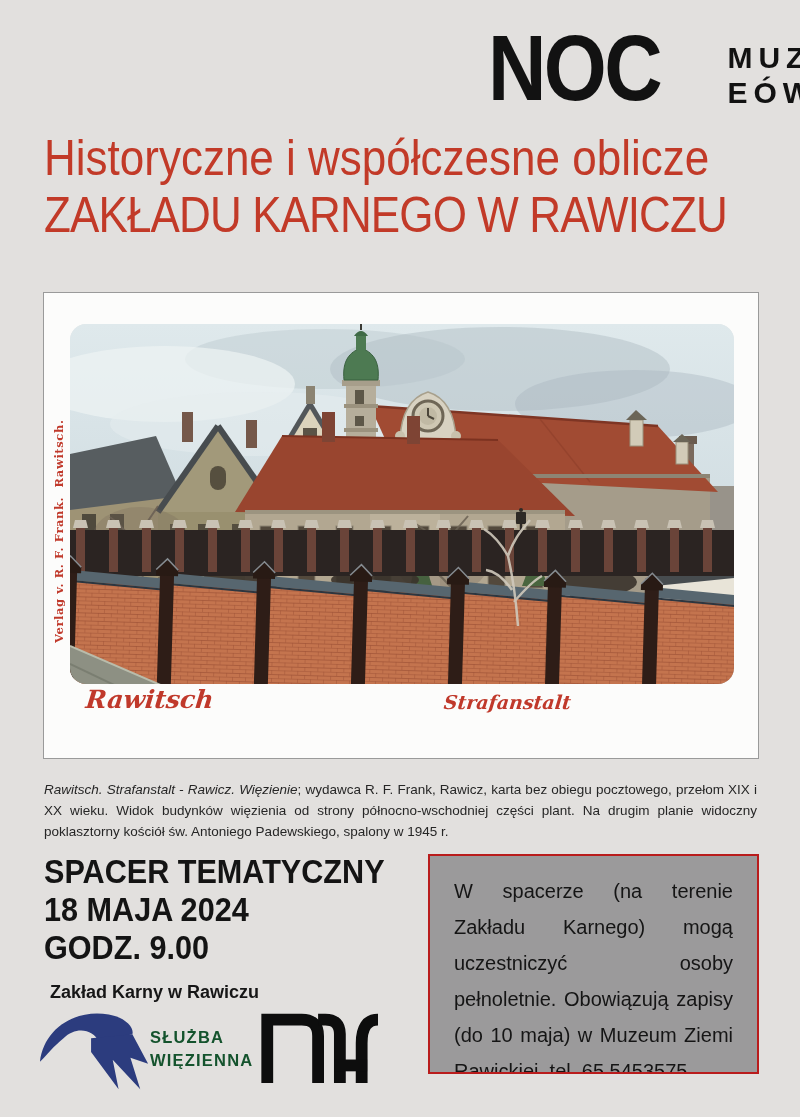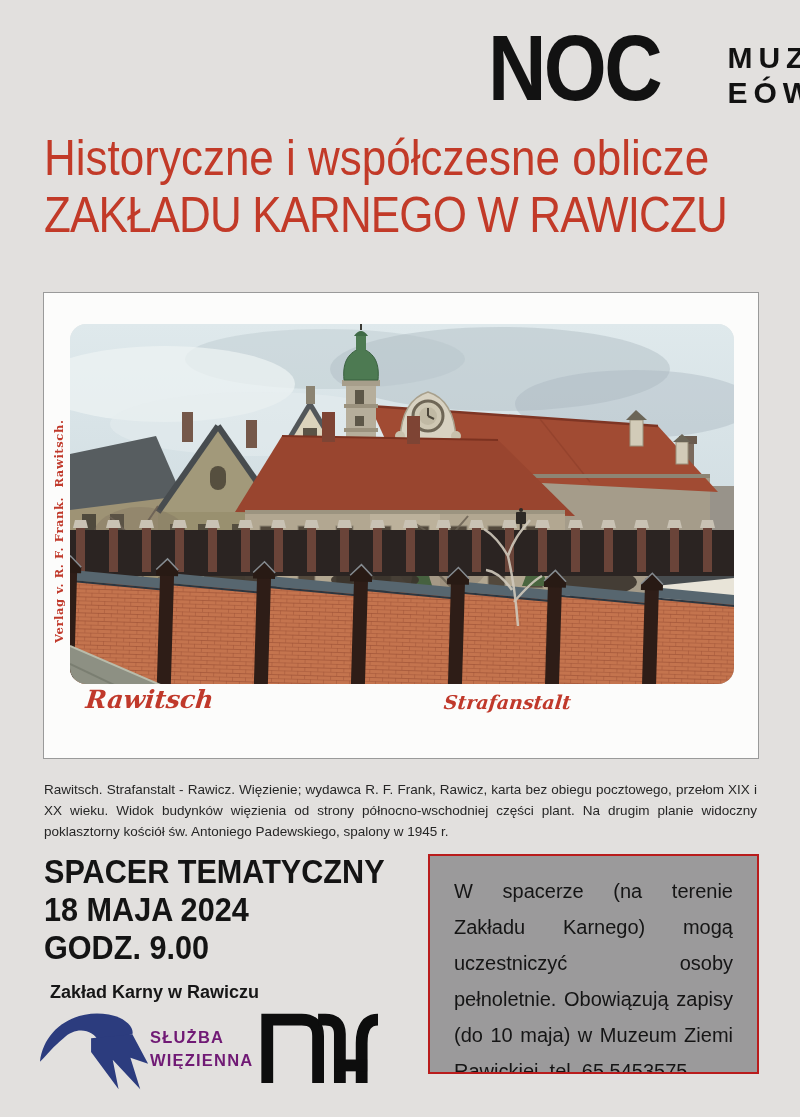--- a/index.html
+++ b/index.html
@@ -29,31 +29,31 @@
           font-family:"DejaVu Serif",serif;font-weight:bold;font-size:11.5px;
           letter-spacing:.6px;color:#c0392b;white-space:pre;}
   .pc-label{position:absolute;color:#c0392b;font-family:"DejaVu Serif",serif;
             font-style:italic;font-weight:bold;transform:skewX(-6deg);}
   .pc-left{left:42px;top:392px;font-size:25px;}
   .pc-center{left:400px;top:398px;font-size:19px;}
 
   
   .caption{position:absolute;left:44px;top:779px;width:713px;font-size:13.5px;
            line-height:21px;text-align:justify;color:#262626;}
-  .caption .it{}
+  .caption .it{font-style:italic;}
 
   
   .event{position:absolute;left:44px;top:852px;font-weight:bold;color:#141414;
          transform:scaleX(.9);transform-origin:left top;font-size:34px;line-height:38px;
          white-space:nowrap;}
 
   
   .org{position:absolute;left:50px;top:982px;font-size:18px;font-weight:bold;color:#161616;}
   .sw-logo{position:absolute;left:36px;top:1004px;}
-  .sw-text{position:absolute;left:150px;top:1026px;color:#701a75;font-weight:bold;
+  .sw-text{position:absolute;left:150px;top:1026px;color:#14532d;font-weight:bold;
            font-size:16.5px;line-height:23px;letter-spacing:1.2px;}
   .mz-logo{position:absolute;left:260px;top:1006px;}
 
   
   .infobox{position:absolute;left:428px;top:854px;width:331px;height:220px;box-sizing:border-box;
            background:#9b9a9b;border:2px solid #b91c1c;padding:17px 24px;font-size:20px;
            line-height:36px;text-align:justify;color:#151515;overflow:hidden;}
 </style>
 </head>
 <body>

